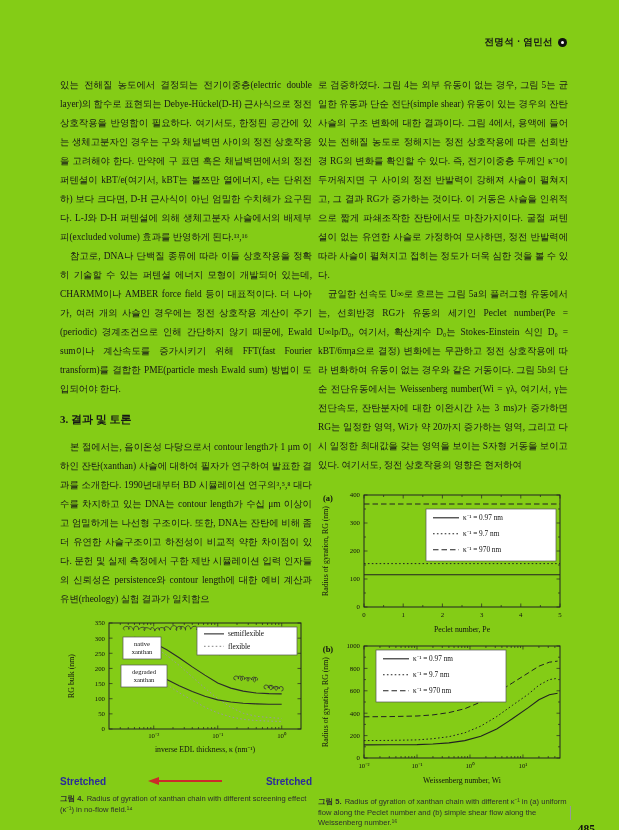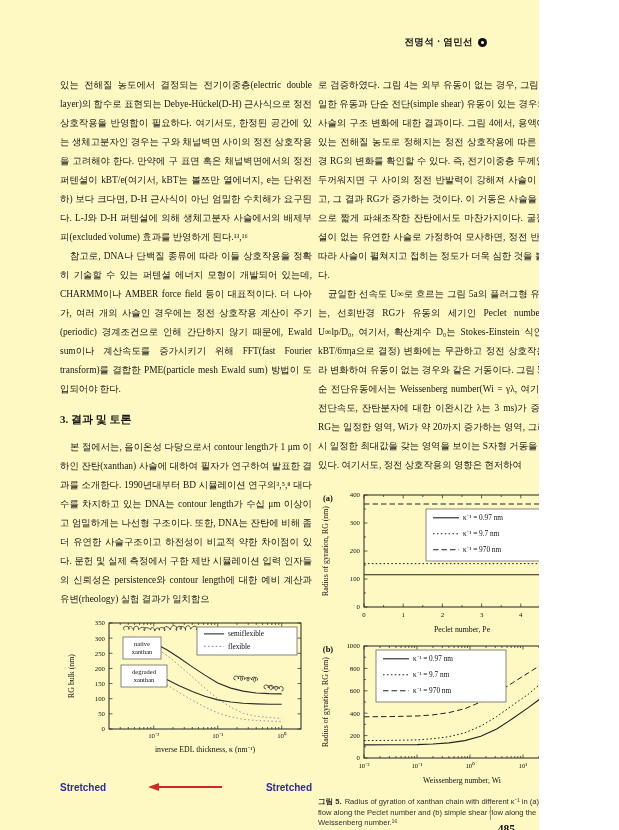--- a/index.html
+++ b/index.html
@@ -1,30 +1,30 @@
 <!DOCTYPE html>
 <html><head>
 <meta charset="utf-8">
 <style>
   html,body{margin:0;padding:0;background:#ffffff;}
-  .page{position:relative;width:539px;height:830px;background:#fef9c3;
+  .page{position:relative;width:619px;height:830px;background:#84cc16;
         font-family:"Liberation Serif",serif;color:#161616;overflow:hidden;}
   .header{position:absolute;top:36px;right:52px;display:flex;align-items:center;gap:5px;}
   .authors{font-size:9.5px;font-weight:bold;letter-spacing:.4px;}
   .author-icon{width:9px;height:9px;border-radius:50%;background:#111;display:inline-block;position:relative;}
   .author-icon::after{content:"";position:absolute;left:3px;top:3px;width:3px;height:3px;border-radius:50%;background:#fff;}
   .col{position:absolute;top:76px;}
   .col-left{left:60px;width:252px;}
   .col-right{left:318px;width:250px;}
   p.body-text{margin:0;font-size:9.4px;line-height:19px;text-align:justify;}
   .indent{text-indent:10px;}
   .section-heading{font-size:11px;font-weight:bold;margin:13px 0 11px 0;}
   figure.fig{margin:8px 0 0 0;padding:0;}
   figure.fig svg{display:block;margin:0 auto;}
-  .flow-row{display:flex;align-items:center;justify-content:center;gap:10px;margin-top:14px;}
+  .flow-row{display:flex;align-items:center;justify-content:center;gap:10px;margin-top:8px;}
   .flow-label{font-family:"Liberation Sans",sans-serif;font-weight:bold;font-size:10px;color:#2b2b9b;}
   .caption{font-family:"Liberation Sans",sans-serif;font-size:7.6px;line-height:10.6px;
            color:#2e2e2e;margin:7px 0 0 0;text-align:left;}
   .caption b{font-weight:bold;margin-right:3px;}
   .footer{position:absolute;top:791px;right:24px;display:flex;align-items:center;gap:7px;}
   .footer-journal{font-size:8.6px;letter-spacing:.2px;color:#222;}
   .footer-divider{width:1px;height:14px;background:#999;display:inline-block;}
   .page-number{font-size:11.5px;font-weight:bold;color:#111;margin-top:32px;}
 </style>
 </head>
@@ -148,20 +148,23 @@
           <text x="13" y="59" font-size="7.8" text-anchor="middle" fill="#111" font-family="&quot;Liberation Serif&quot;,serif" transform="rotate(-90 13 59)">RG bulk (nm)</text>
         </svg>
       <div class="flow-row">
         <span class="flow-label">Stretched</span>
         <svg width="80" height="12">
           <line x1="76" y1="6" x2="12" y2="6" stroke="#cc2a2a" stroke-width="2.2"></line>
           <polygon points="2,6 13,2 13,10" fill="#cc2a2a"></polygon>
         </svg>
         <span class="flow-label">Stretched</span>
       </div>
+      <figcaption class="caption">
+        <b>그림 4.</b><span>Radius of gyration of xanthan chain with different screening effect (κ⁻¹) in no-flow field.¹⁴</span>
+      </figcaption>
     </figure>
   </div>
 
   <div class="col col-right">
     <p class="body-text">로 검증하였다. 그림 4는 외부 유동이 없는 경우, 그림 5는 균일한 유동과 단순 전단(simple shear) 유동이 있는 경우의 잔탄 사슬의 구조 변화에 대한 결과이다. 그림 4에서, 용액에 들어있는 전해질 농도로 정해지는 정전 상호작용에 따른 선회반경 RG의 변화를 확인할 수 있다. 즉, 전기이중층 두께인 κ⁻¹이 두꺼워지면 구 사이의 정전 반발력이 강해져 사슬이 펼쳐지고, 그 결과 RG가 증가하는 것이다. 이 거동은 사슬을 인위적으로 짧게 파쇄조작한 잔탄에서도 마찬가지이다. 굴절 퍼텐셜이 없는 유연한 사슬로 가정하여 모사하면, 정전 반발력에 따라 사슬이 펼쳐지고 접히는 정도가 더욱 심한 것을 볼 수 있다.</p>
     <p class="body-text indent">균일한 선속도 U∞로 흐르는 그림 5a의 플러그형 유동에서는, 선회반경 RG가 유동의 세기인 Peclet number(Pe = U∞lp/D₀, 여기서, 확산계수 D₀는 Stokes-Einstein 식인 D₀ = kBT/6πηa으로 결정) 변화에는 무관하고 정전 상호작용에 따라 변화하여 유동이 없는 경우와 같은 거동이다. 그림 5b의 단순 전단유동에서는 Weissenberg number(Wi = γλ, 여기서, γ는 전단속도, 잔탄분자에 대한 이완시간 λ는 3 ms)가 증가하면 RG는 일정한 영역, Wi가 약 20까지 증가하는 영역, 그리고 다시 일정한 최대값을 갖는 영역을 보이는 S자형 거동을 보이고 있다. 여기서도, 정전 상호작용의 영향은 현저하여</p>
 
     <figure class="fig">
       <svg id="fig5a-svg" width="250" height="157">
           <line x1="46" y1="124" x2="46" y2="120.5" stroke="#222" stroke-width="0.7"></line>

